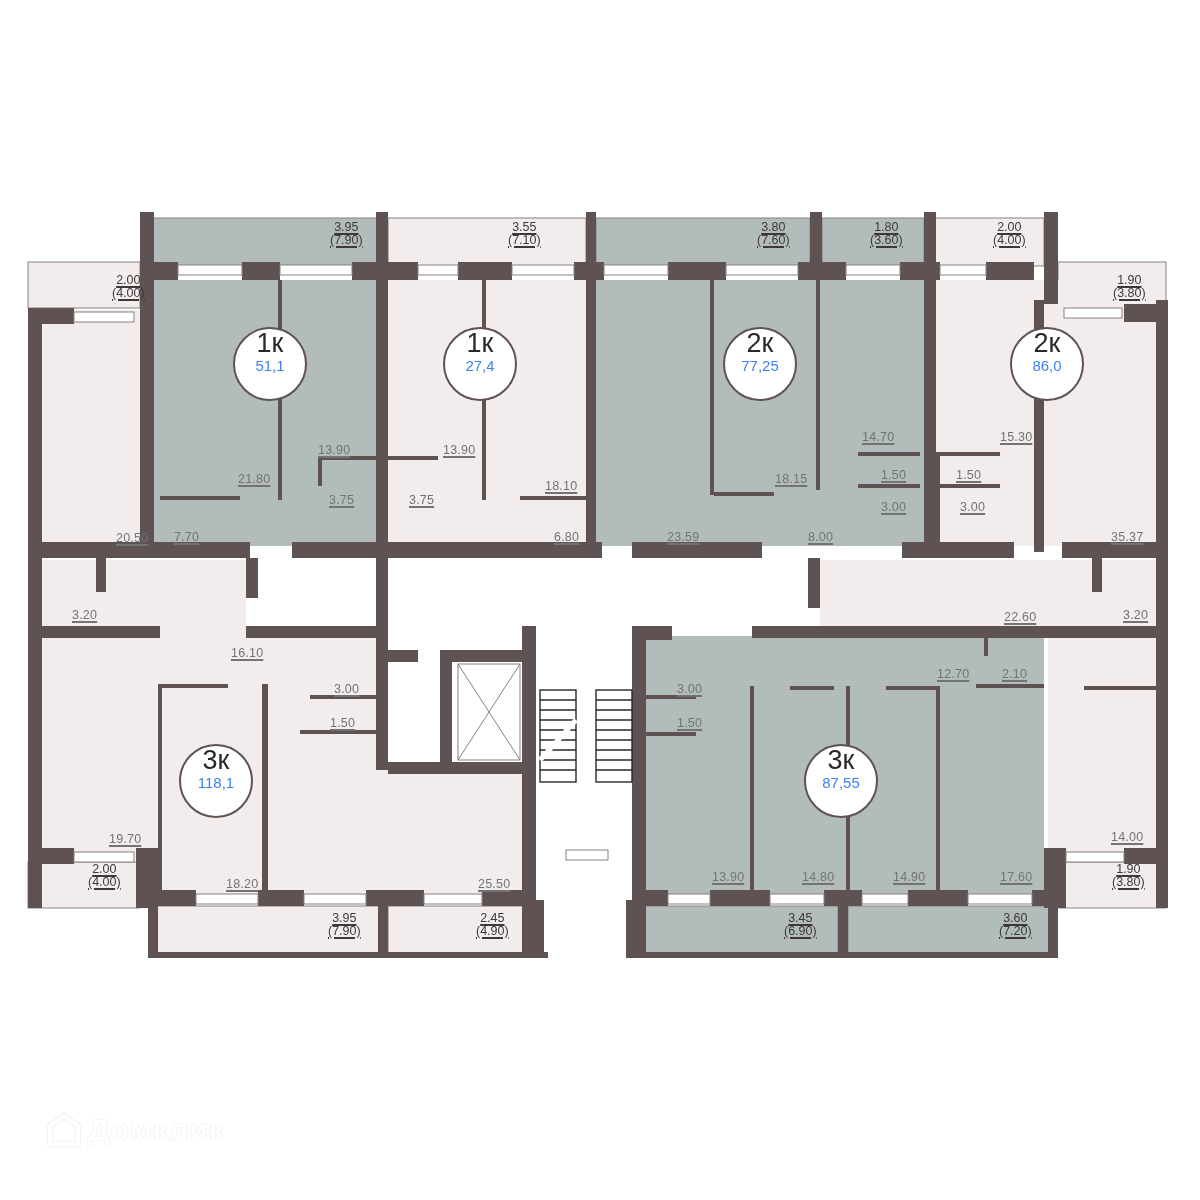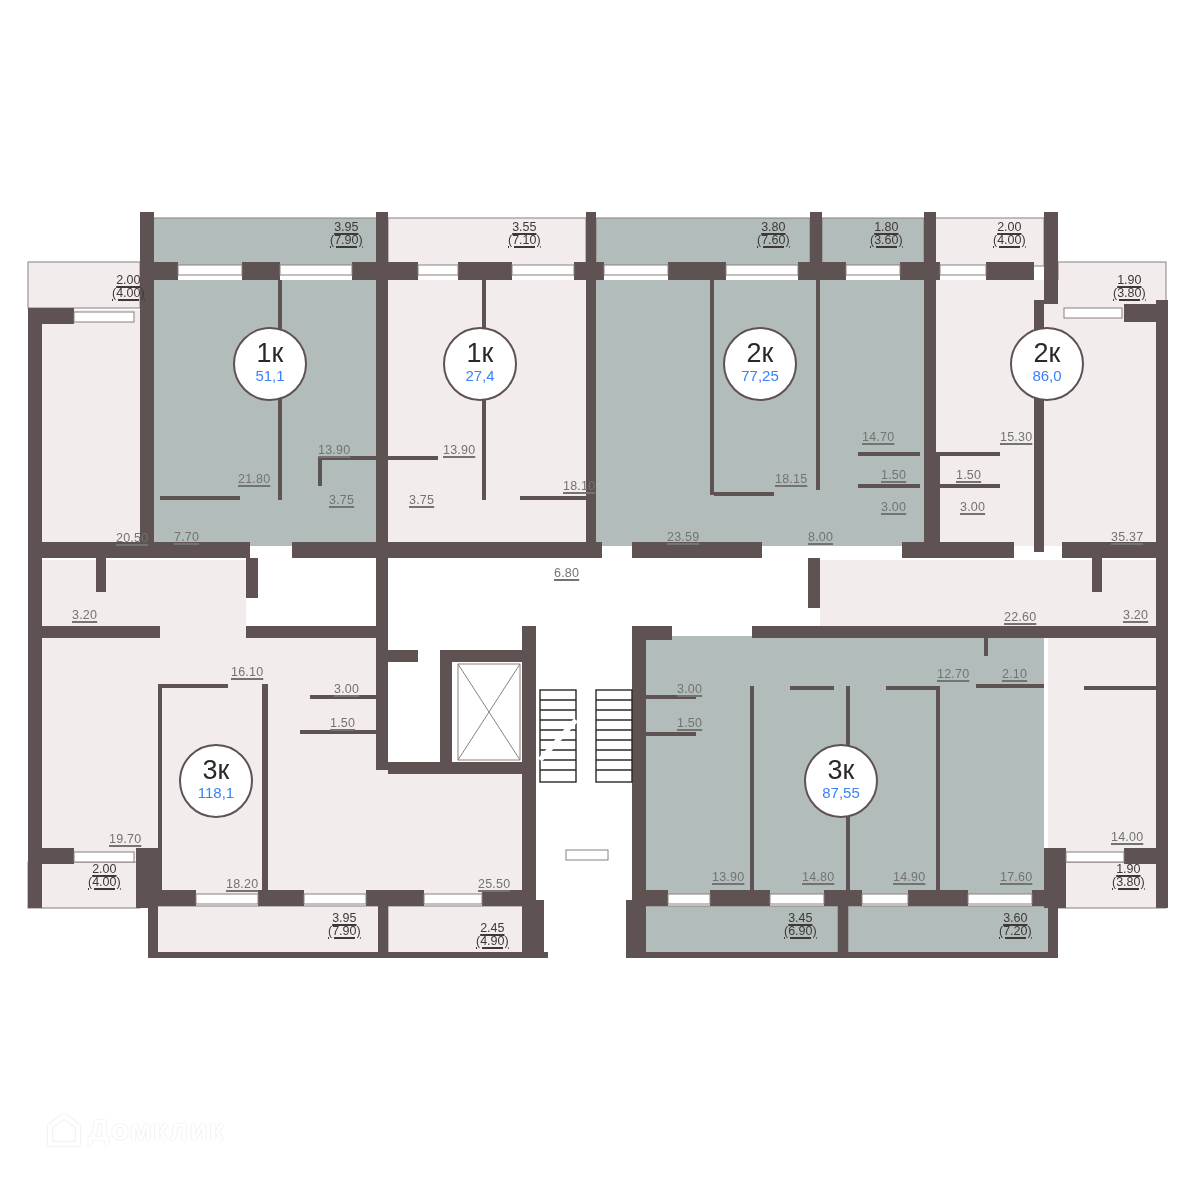--- a/index.html
+++ b/index.html
@@ -2,21 +2,21 @@
 <html><head>
 <meta charset="utf-8">
 <style>
   html,body{margin:0;padding:0;background:#ffffff;}
   body{width:1200px;height:1200px;position:relative;overflow:hidden;font-family:"Liberation Sans",sans-serif;}
   #plan{position:absolute;left:0;top:0;width:1200px;height:1200px;}
   .lbl{position:absolute;font-size:12.5px;color:#737373;text-decoration:underline;text-decoration-thickness:1.5px;text-underline-offset:2px;line-height:14px;white-space:nowrap;letter-spacing:0.2px;}
   .lbl2{position:absolute;font-size:12.5px;color:#3f3838;line-height:13px;text-align:center;white-space:nowrap;}
   .lbl2 span{display:block;text-decoration:underline;text-decoration-thickness:1.5px;text-underline-offset:2px;}
   .badge{position:absolute;width:74px;height:74px;border-radius:50%;background:#ffffff;border:2px solid #5e5253;box-sizing:border-box;text-align:center;}
-  .badge .t{display:block;font-size:27px;color:#2d2727;margin-top:10px;line-height:28px;}
+  .badge .t{display:block;font-size:27px;color:#2d2727;line-height:28px;}
   .badge .a{display:block;font-size:15px;color:#3b82f6;line-height:18px;}
   .wm{position:absolute;left:46px;top:1112px;display:flex;align-items:center;gap:6px;opacity:0.95;}
   .wm .txt{font-size:30px;font-weight:bold;color:#ffffff;text-shadow:0 0 2px #e6e6e6,0 0 1px #dcdcdc;letter-spacing:1px;}
 </style>
 </head>
 <body>
 
 <svg id="plan" viewBox="0 0 1200 1200" xmlns="http://www.w3.org/2000/svg">
 
   <g>
@@ -227,35 +227,35 @@
   </div>
 </div>
 
 <div id="room-labels">
     <div class="lbl" style="left: 238px; top: 472px;">21.80</div>
     <div class="lbl" style="left: 318px; top: 443px;">13.90</div>
     <div class="lbl" style="left: 174px; top: 530px;">7.70</div>
     <div class="lbl" style="left: 329px; top: 493px;">3.75</div>
     <div class="lbl" style="left: 116px; top: 531px;">20.50</div>
     <div class="lbl" style="left: 443px; top: 443px;">13.90</div>
-    <div class="lbl" style="left: 545px; top: 479px; margin-left: 18px;">18.10</div>
+    <div class="lbl" style="left: 545px; top: 479px;">18.10</div>
     <div class="lbl" style="left: 409px; top: 493px;">3.75</div>
-    <div class="lbl" style="left: 554px; top: 530px; margin-top: 36px;">6.80</div>
+    <div class="lbl" style="left: 554px; top: 530px;">6.80</div>
     <div class="lbl" style="left: 667px; top: 530px;">23.59</div>
     <div class="lbl" style="left: 775px; top: 472px;">18.15</div>
     <div class="lbl" style="left: 862px; top: 430px;">14.70</div>
     <div class="lbl" style="left: 808px; top: 530px;">8.00</div>
     <div class="lbl" style="left: 881px; top: 468px;">1.50</div>
     <div class="lbl" style="left: 881px; top: 500px;">3.00</div>
     <div class="lbl" style="left: 956px; top: 468px;">1.50</div>
     <div class="lbl" style="left: 960px; top: 500px;">3.00</div>
     <div class="lbl" style="left: 1000px; top: 430px;">15.30</div>
     <div class="lbl" style="left: 1111px; top: 530px;">35.37</div>
     <div class="lbl" style="left: 72px; top: 608px;">3.20</div>
-    <div class="lbl" style="left: 231px; top: 665px; text-align: center;">16.10</div>
+    <div class="lbl" style="left: 231px; top: 646px; text-align: center;">16.10</div>
     <div class="lbl" style="left: 334px; top: 682px;">3.00</div>
     <div class="lbl" style="left: 330px; top: 716px;">1.50</div>
     <div class="lbl" style="left: 109px; top: 832px;">19.70</div>
     <div class="lbl" style="left: 226px; top: 877px;">18.20</div>
     <div class="lbl" style="left: 478px; top: 877px;">25.50</div>
     <div class="lbl" style="left: 1004px; top: 610px;">22.60</div>
     <div class="lbl" style="left: 937px; top: 667px;">12.70</div>
     <div class="lbl" style="left: 1002px; top: 667px;">2.10</div>
     <div class="lbl" style="left: 677px; top: 682px;">3.00</div>
     <div class="lbl" style="left: 677px; top: 716px;">1.50</div>
@@ -296,21 +296,21 @@
       <span>(3.80)</span>
     </div>
     <div class="lbl2" style="left: 88px; top: 863px;">
       <span>2.00</span>
       <span>(4.00)</span>
     </div>
     <div class="lbl2" style="left: 328px; top: 912px;">
       <span>3.95</span>
       <span>(7.90)</span>
     </div>
-    <div class="lbl2" style="left: 476px; top: 912px; margin-top: 10px;">
+    <div class="lbl2" style="left: 476px; top: 912px;">
       <span>2.45</span>
       <span>(4.90)</span>
     </div>
     <div class="lbl2" style="left: 784px; top: 912px;">
       <span>3.45</span>
       <span>(6.90)</span>
     </div>
     <div class="lbl2" style="left: 999px; top: 912px;">
       <span>3.60</span>
       <span>(7.20)</span>

